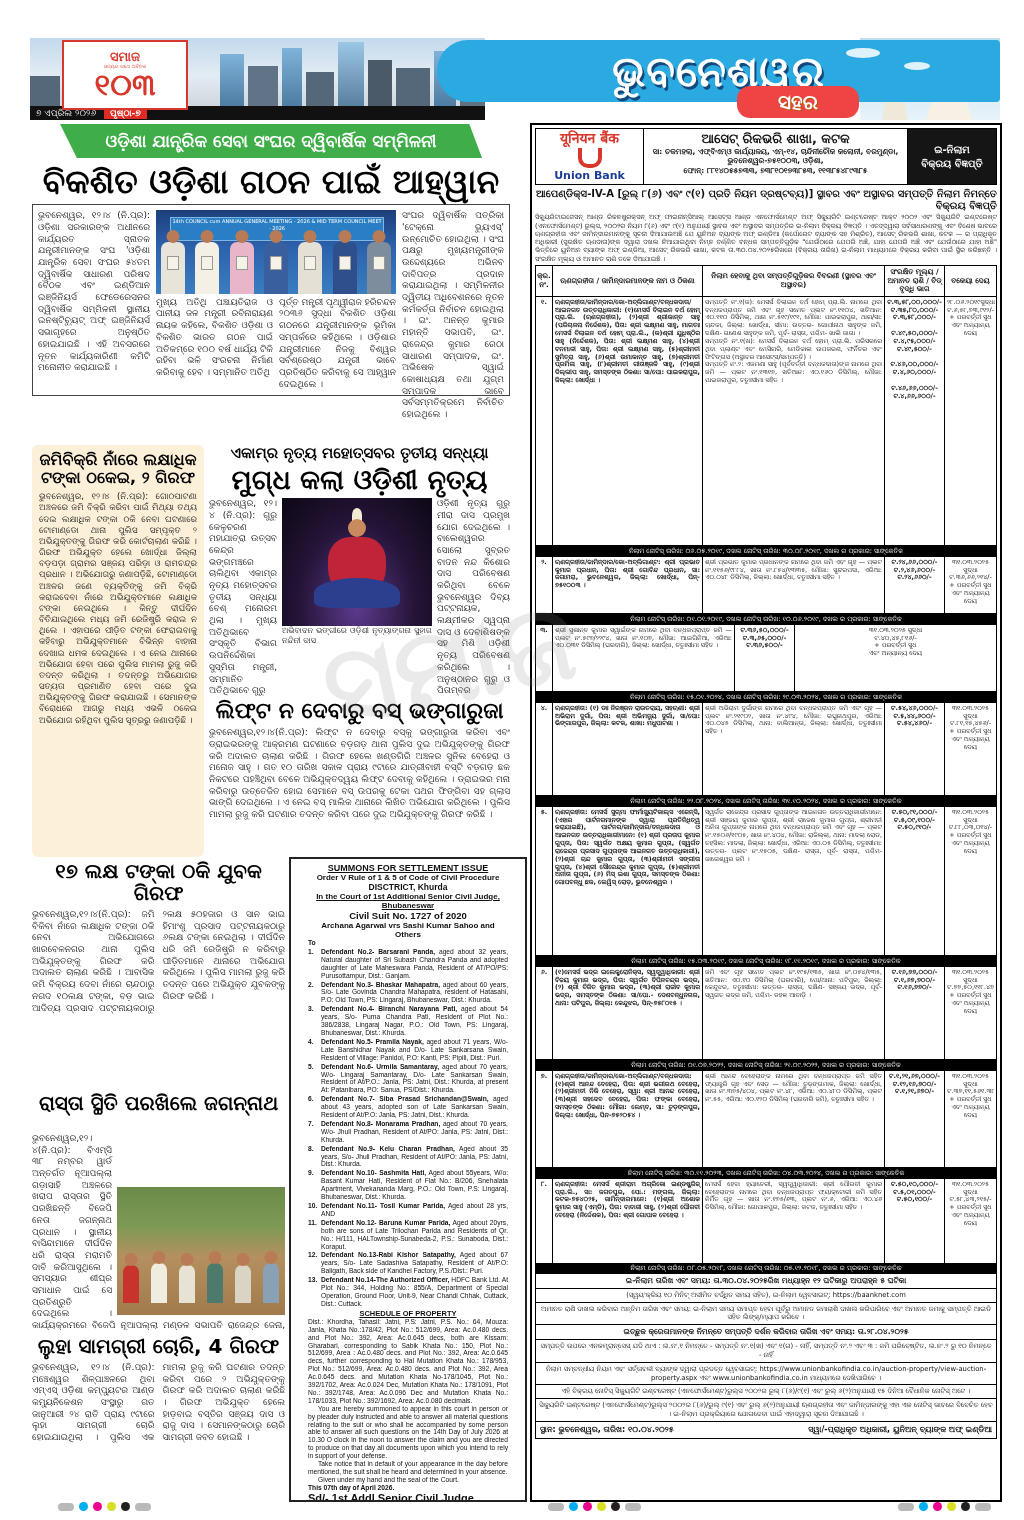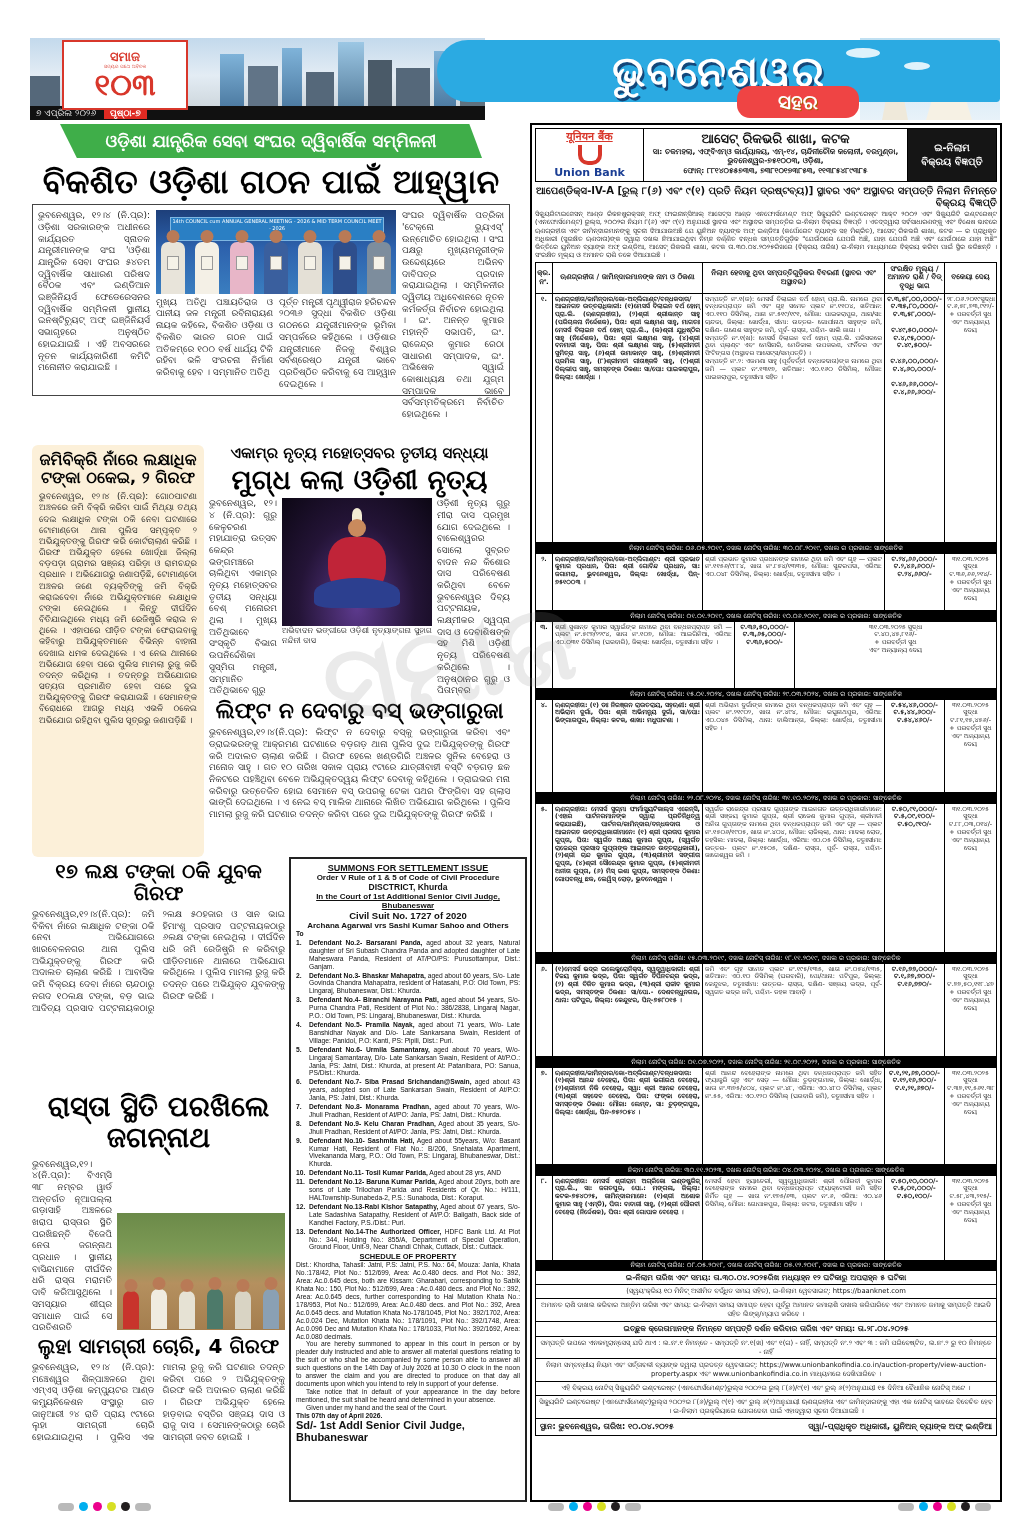--- a/index.html
+++ b/index.html
@@ -48,39 +48,39 @@
   .book{position:absolute;left:50%;transform:translateX(-50%);top:14px;width:10px;height:12px;background:#f5f2e8;border:1px solid #999;}
   .ph-dance{background:radial-gradient(ellipse at 50% 85%,#5d3a8e 0%,#241437 55%,#0c0714 100%);}
   .dancer-body{position:absolute;left:50%;top:30%;transform:translateX(-50%);width:58px;height:62px;
                background:#c02438;border-radius:45% 45% 60% 60%;}
   .dancer-head{position:absolute;left:50%;top:16%;transform:translateX(-50%);width:18px;height:18px;border-radius:50%;background:#c98a5d;}
   .dancer-crown{position:absolute;left:50%;top:8%;transform:translateX(-50%);width:10px;height:14px;background:#f3ecd4;border-radius:50% 50% 0 0;}
   .dancer-skirt{position:absolute;left:50%;top:62%;transform:translateX(-50%);width:86px;height:30px;
                 background:#2c3f8f;border-radius:50% 50% 20% 20%;}
   .ph-road{background:linear-gradient(180deg,#6b8a49 0%,#7d9a55 30%,#b5905f 55%,#a07a4b 100%);}
   
-  .summons{border:2px solid #222;background:#fff;padding:4px 5px;box-sizing:border-box;overflow:hidden;
+  .summons{border:2px solid #222;background:#fff;padding:4px 17px;box-sizing:border-box;overflow:hidden;
            font-family:"Liberation Sans",sans-serif;}
   .sm-c{text-align:center;font-weight:bold;}
   .sm-t1{font-size:9px;text-decoration:underline;}
   .sm-t2{font-size:8px;}
   .sm-t3{font-size:8.5px;}
   .sm-t4{font-size:8px;text-decoration:underline;}
   .sm-t5{font-size:9.5px;}
   .sm-t6{font-size:8px;}
   .sm-body{font-size:6.7px;line-height:1.18;text-align:justify;}
   .sm-list{margin:1px 0 0 0;padding:0;list-style:none;counter-reset:d;}
   .sm-list li{counter-increment:d;position:relative;padding-left:13px;margin-bottom:1px;}
   .sm-list li::before{content:counter(d) ".";position:absolute;left:0;font-weight:bold;}
   .sm-sig{font-weight:bold;font-size:11px;}
   
   .auction{border:2px solid #000;background:#fff;box-sizing:border-box;padding:3px;overflow:hidden;}
   .au-head{display:flex;border:1px solid #000;}
   .au-logo{width:108px;border-right:1px solid #000;display:flex;flex-direction:column;align-items:center;justify-content:center;padding:2px;box-sizing:border-box;}
-  .au-logo .hi{color:#d8372b;font-weight:bold;font-size:11px;line-height:1.1;text-decoration:underline;}
+  .au-logo .hi{color:#d8372b;font-weight:bold;font-size:14px;line-height:1.1;}
   .au-logo .en{color:#1b3e94;font-weight:bold;font-size:11px;line-height:1.1;}
   .au-logo .u-ico{width:16px;height:16px;border:4px solid #d8372b;border-top:none;border-radius:0 0 10px 10px;margin:2px 0;}
   .au-mid{flex:1;text-align:center;padding:2px 4px;}
   .au-branch{font-weight:bold;font-size:13px;}
   .au-addr{font-size:7.5px;font-weight:bold;line-height:1.25;}
   .au-box{width:88px;background:#151515;color:#fff;display:flex;align-items:center;justify-content:center;
           text-align:center;font-weight:bold;font-size:10px;line-height:1.4;white-space:pre-line;border-left:1px solid #000;}
   .au-appendix{font-size:10px;font-weight:bold;text-align:right;margin:3px 0 1px;}
   .au-intro{font-size:6.6px;line-height:1.25;text-align:justify;}
   .atable{border:1px solid #000;margin-top:2px;}
@@ -221,21 +221,21 @@
     <div class="headline" style="font-size:22px;margin-bottom:4px;">ଲିଫ୍ଟ ନ ଦେବାରୁ ବସ୍‌ ଭଙ୍ଗାରୁଜା</div>
     <div class="bodytext">ଭୁବନେଶ୍ୱର,୧୨।୪(ନି.ପ୍ର): ଲିଫ୍ଟ ନ ଦେବାରୁ ବସ୍‌କୁ ଭଙ୍ଗାରୁଜା କରିବା ଏବଂ ଡ୍ରାଇଭରଙ୍କୁ ଆକ୍ରମଣ ଘଟଣାରେ ବଡ଼ଗଡ଼ ଥାନା ପୁଲିସ ଦୁଇ ଅଭିଯୁକ୍ତଙ୍କୁ ଗିରଫ କରି ଅଦାଲତ ଚାଲାଣ କରିଛି । ଗିରଫ ହେଲେ ଖଣ୍ଡଗିରି ଅଞ୍ଚଳର ସୁନିଲ ବେହେରା ଓ ମନୋଜ ସାହୁ । ଗତ ୧୦ ତାରିଖ ସକାଳ ପ୍ରାୟ ୯ଟାରେ ଯାତ୍ରୀବାହୀ ବସ୍‌ଟି ବଡ଼ଗଡ଼ ଛକ ନିକଟରେ ପହଞ୍ଚିଥିବା ବେଳେ ଅଭିଯୁକ୍ତଦ୍ୱୟ ଲିଫ୍ଟ ଦେବାକୁ କହିଥିଲେ । ଡ୍ରାଇଭର ମନା କରିବାରୁ ଉତ୍ତେଜିତ ହୋଇ ସେମାନେ ବସ୍ ଉପରକୁ ଟେକା ପଥର ଫିଙ୍ଗିବା ସହ ଗ୍ଲାସ ଭାଙ୍ଗି ଦେଇଥିଲେ । ଏ ନେଇ ବସ୍ ମାଲିକ ଥାନାରେ ଲିଖିତ ଅଭିଯୋଗ କରିଥିଲେ । ପୁଲିସ ମାମଲା ରୁଜୁ କରି ଘଟଣାର ତଦନ୍ତ କରିବା ପରେ ଦୁଇ ଅଭିଯୁକ୍ତଙ୍କୁ ଗିରଫ କରିଛି ।</div>
   </div>
 
   <div class="abs" style="left:32px;top:860px;width:253px;height:228px;overflow:hidden;">
     <div class="headline" style="font-size:20px;margin-bottom:5px;">୧୭ ଲକ୍ଷ ଟଙ୍କା ଠକି ଯୁବକ ଗିରଫ</div>
     <div class="bodytext cols2">ଭୁବନେଶ୍ୱର,୧୨।୪(ନି.ପ୍ର): ଜମି ବିକିବା ନାଁରେ ଲକ୍ଷାଧିକ ଟଙ୍କା ଠକି ନେବା ଅଭିଯୋଗରେ ଖାରବେଳନଗର ଥାନା ପୁଲିସ ଅଭିଯୁକ୍ତଙ୍କୁ ଗିରଫ କରି ଅଦାଲତ ଚାଲାଣ କରିଛି । ଆବାସିକ ଜମି ବିକ୍ରୟ ଦେବା ନାଁରେ ଚାନ୍ଦଠାରୁ ନଗଦ ୧୦ଲକ୍ଷ ଟଙ୍କା, ବଡ଼ ଭାଇ ଆଦିତ୍ୟ ପ୍ରସାଦ ପଟ୍ଟନାୟକଠାରୁ ୨ଲକ୍ଷ ୫୦ହଜାର ଓ ସାନ ଭାଇ ହିମାଂଶୁ ପ୍ରସାଦ ପଟ୍ଟନାୟକଠାରୁ ୬ଲକ୍ଷ ଟଙ୍କା ନେଇଥିଲା । ଦୀର୍ଘଦିନ ଧରି ଜମି ରେଜିଷ୍ଟ୍ରି ନ କରିବାରୁ ପୀଡ଼ିତମାନେ ଥାନାରେ ଅଭିଯୋଗ କରିଥିଲେ । ପୁଲିସ ମାମଲା ରୁଜୁ କରି ତଦନ୍ତ ପରେ ଅଭିଯୁକ୍ତ ଯୁବକଙ୍କୁ ଗିରଫ କରିଛି ।</div>
   </div>
 
   <div class="abs" style="left:32px;top:1092px;width:253px;height:238px;overflow:hidden;">
-    <div class="headline" style="font-size:28px;margin-bottom:5px;">ରାସ୍ତା ସ୍ଥିତି ପରଖିଲେ ଜଗନ୍ନାଥ</div>
+    <div class="headline" style="font-size:20px;margin-bottom:19px;">ରାସ୍ତା ସ୍ଥିତି ପରଖିଲେ ଜଗନ୍ନାଥ</div>
     <div>
       <div class="photo ph-road" style="float:right;width:168px;height:128px;margin:54px 0 0 5px;">
         <div class="people" style="bottom:12px;">
           <span class="person" style="width:16px;height:38px;background:#c8342c;"></span>
           <span class="person" style="width:16px;height:40px;background:#f0ece0;"></span>
           <span class="person" style="width:16px;height:38px;background:#e6e2d4;"></span>
           <span class="person" style="width:16px;height:40px;background:#4d7a6a;"></span>
           <span class="person" style="width:16px;height:38px;background:#d9d4c4;"></span>
           <span class="person" style="width:16px;height:40px;background:#8aa0b4;"></span>
         </div>

